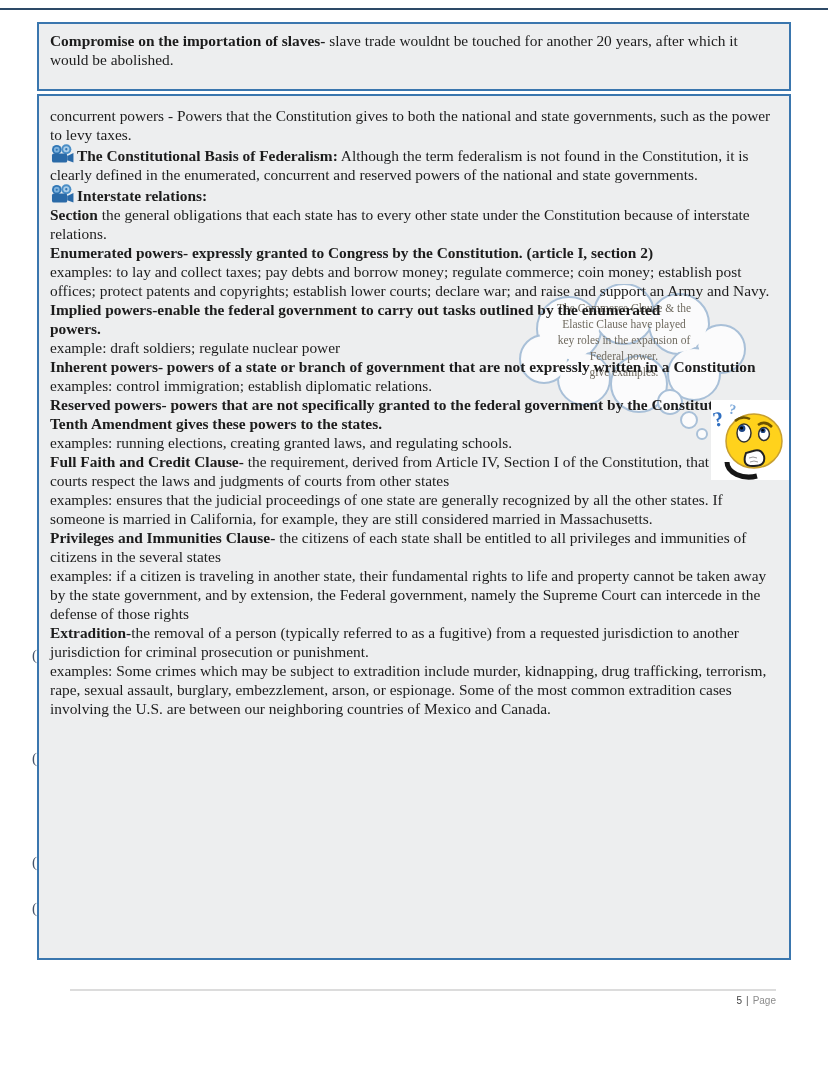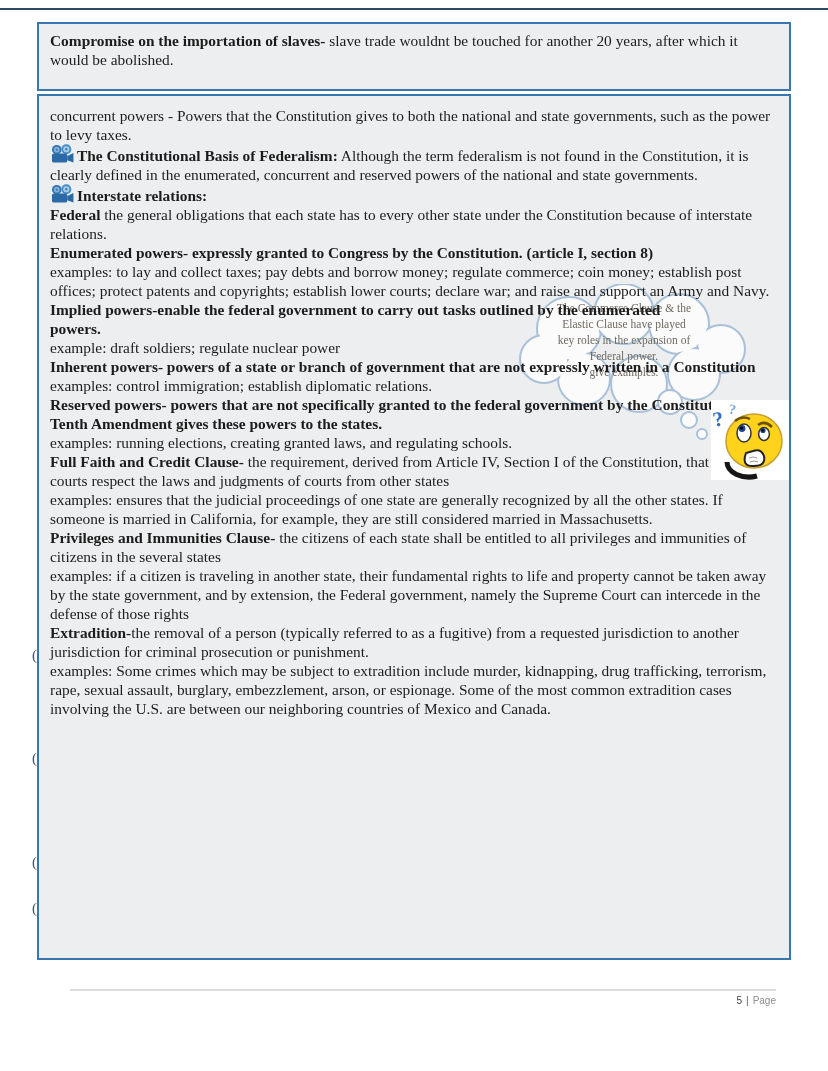--- a/index.html
+++ b/index.html
@@ -117,23 +117,23 @@
 
     <p class="para mb22"><svg class="cam" viewBox="0 0 24 22">
           <circle cx="6.5" cy="6" r="5" fill="#2f76b5"></circle>
           <circle cx="6.5" cy="6" r="3" fill="#7fb2dd"></circle>
           <circle cx="6.5" cy="6" r="1.1" fill="#2f76b5"></circle>
           <circle cx="16.5" cy="5.5" r="5.3" fill="#4a8ec7"></circle>
           <circle cx="16.5" cy="5.5" r="3.2" fill="#aacde8"></circle>
           <circle cx="16.5" cy="5.5" r="1.2" fill="#2f76b5"></circle>
           <rect x="1.5" y="10" width="16" height="9.5" rx="2" fill="#2a6aa8"></rect>
           <polygon points="17.5,12.5 24,9.5 24,19.5 17.5,17" fill="#2a6aa8"></polygon>
-        </svg><span class="b">Interstate relations:</span><br><span class="b">Federal</span><span> the general obligations that each state has to every other state under the Constitution because of interstate relations.</span></p>
+        </svg><span class="b">Interstate relations:</span><br><span class="b">Section</span><span> the general obligations that each state has to every other state under the Constitution because of interstate relations.</span></p>
 
-    <p class="para mb14"><span class="b">Enumerated powers- expressly granted to Congress by the Constitution. (article I, section 8)</span><br><span>examples: to lay and collect taxes; pay debts and borrow money; regulate commerce; coin money; establish post offices; protect patents and copyrights; establish lower courts; declare war; and raise and support an Army and Navy.</span></p>
+    <p class="para mb14"><span class="b">Enumerated powers- expressly granted to Congress by the Constitution. (article I, section 2)</span><br><span>examples: to lay and collect taxes; pay debts and borrow money; regulate commerce; coin money; establish post offices; protect patents and copyrights; establish lower courts; declare war; and raise and support an Army and Navy.</span></p>
 
     <p class="para mb17 implied-pad"><span class="b">Implied powers-enable the federal government to carry out tasks outlined by the enumerated powers.</span><br><span>example: draft soldiers; regulate nuclear power</span></p>
 
     <p class="para mb17"><span class="b">Inherent powers- powers of a state or branch of government that are not expressly written in a Constitution</span><br><span>examples: control immigration; establish diplomatic relations.</span></p>
 
     <p class="para mb17"><span class="b">Reserved powers- powers that are not specifically granted to the federal government by the Constitution. The Tenth Amendment gives these powers to the states.</span><br><span>examples: running elections, creating granted laws, and regulating schools.</span></p>
 
     <p class="para mb8"><span class="b">Full Faith and Credit Clause-</span><span> the requirement, derived from Article IV, Section I of the Constitution, that state courts respect the laws and judgments of courts from other states</span></p>
     <p class="para mb17">examples: ensures that the judicial proceedings of one state are generally recognized by all the other states. If someone is married in California, for example, they are still considered married in Massachusetts.</p>
 

